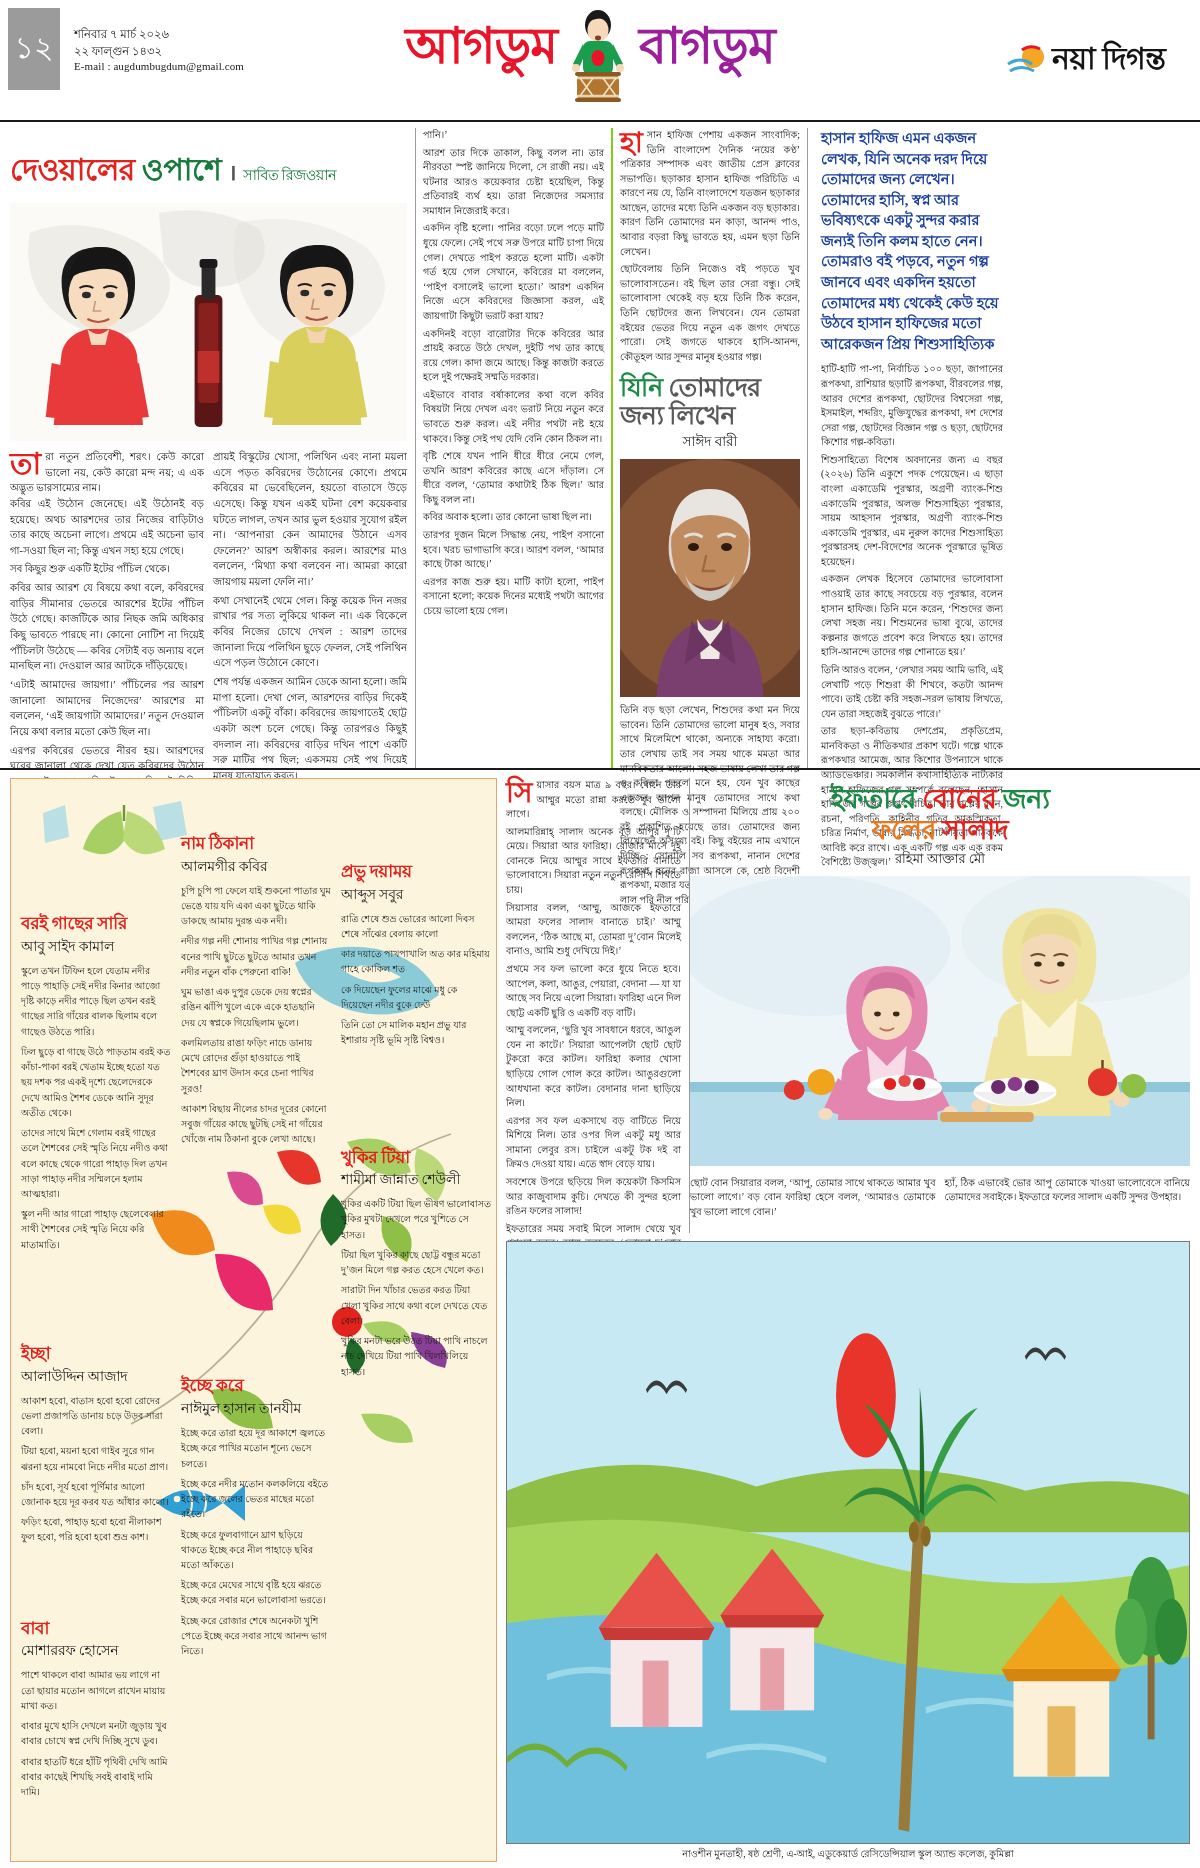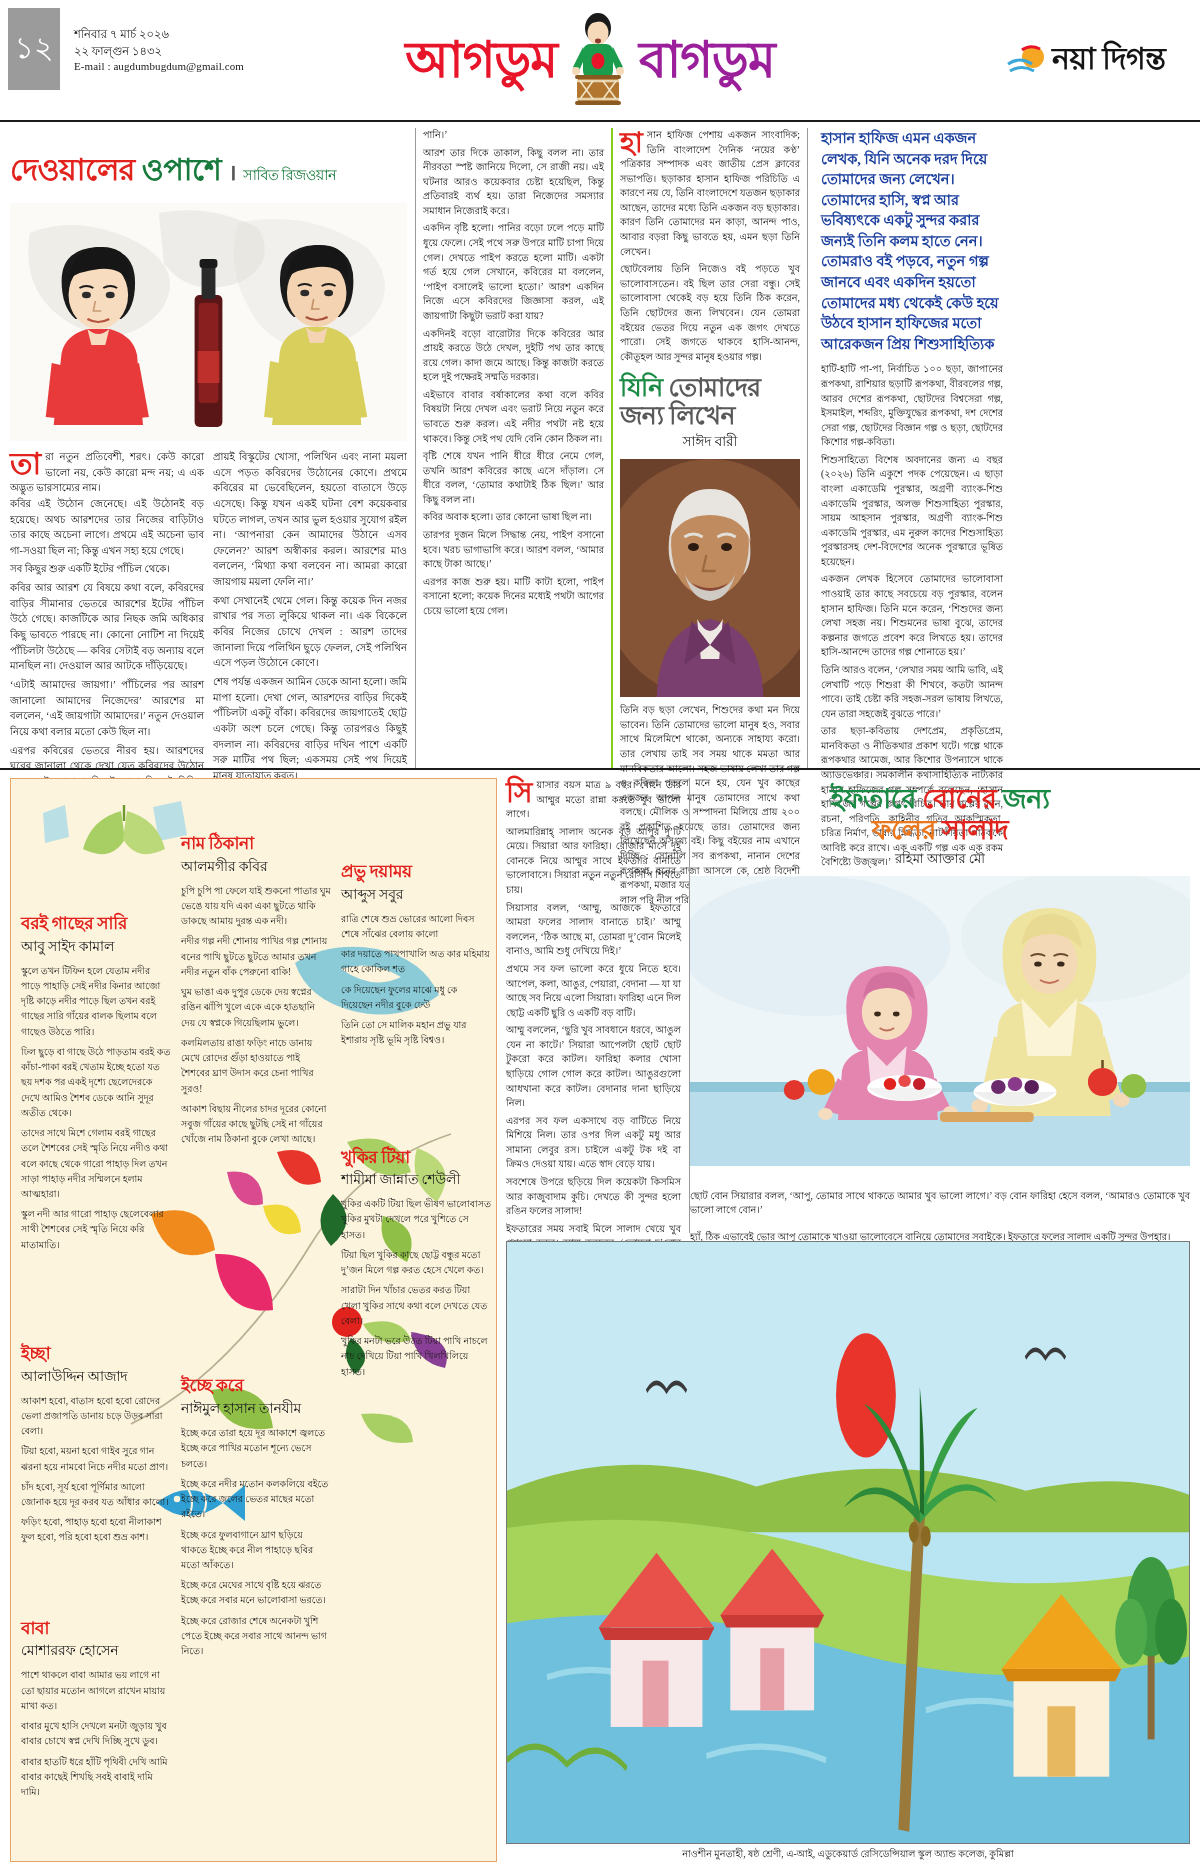--- a/index.html
+++ b/index.html
@@ -33,21 +33,21 @@
     font-size: 11.5px;
     line-height: 1.45;
     color: #1a1a1a;
   }
   .date-block .email { font-size: 11px; letter-spacing: .1px; }
 
   .logo-wrap {
     position: absolute;
     left: 320px; top: 8px;
     width: 540px; height: 110px;
-    display: flex; align-items: center; justify-content: center;
+    display: flex; align-items: flex-start; justify-content: center;
   }
   .logo-word { font-size: 50px; font-weight: bold; letter-spacing: -1px; }
   .logo-red { color: #e8142a; }
   .logo-purple { color: #9b1f9b; }
   .drummer { width: 90px; height: 104px; position: relative; flex: 0 0 auto; margin: 0 -4px;}
 
   .brand-logo {
     position: absolute; right: 24px; top: 30px;
     width: 170px; height: 60px;
     display: flex; align-items: center; justify-content: flex-start;
@@ -661,21 +661,21 @@
             <circle cx="396" cy="206" r="14" fill="#e2352b"></circle>
             <path d="M396 192 L396 184" stroke="#6b4a22" stroke-width="2.4"></path>
             <circle cx="426" cy="210" r="12" fill="#8fbf46"></circle>
             <circle cx="126" cy="206" r="13" fill="#f0a41c"></circle>
             <circle cx="100" cy="214" r="10" fill="#e2352b"></circle>
 
             <rect x="240" y="236" width="90" height="10" rx="4" fill="#d9a55e"></rect>
           </svg>
         </div>
 
-        <div class="two-col-txt" style="margin-top:23px;flex-direction:column;">
+        <div class="two-col-txt" style="margin-top:10px;">
           <div class="body-col small">
             <p>ছোট বোন সিয়ারার বলল, ‘আপু, তোমার সাথে থাকতে আমার খুব ভালো লাগে।’ বড় বোন ফারিহা হেসে বলল, ‘আমারও তোমাকে খুব ভালো লাগে বোন।’</p>
           </div>
           <div class="body-col small">
             <p>হ্যাঁ, ঠিক এভাবেই ভোর আপু তোমাকে খাওয়া ভালোবেসে বানিয়ে তোমাদের সবাইকে। ইফতারে ফলের সালাদ একটি সুন্দর উপহার।</p>
           </div>
         </div>
       </div>
     </div>
 

